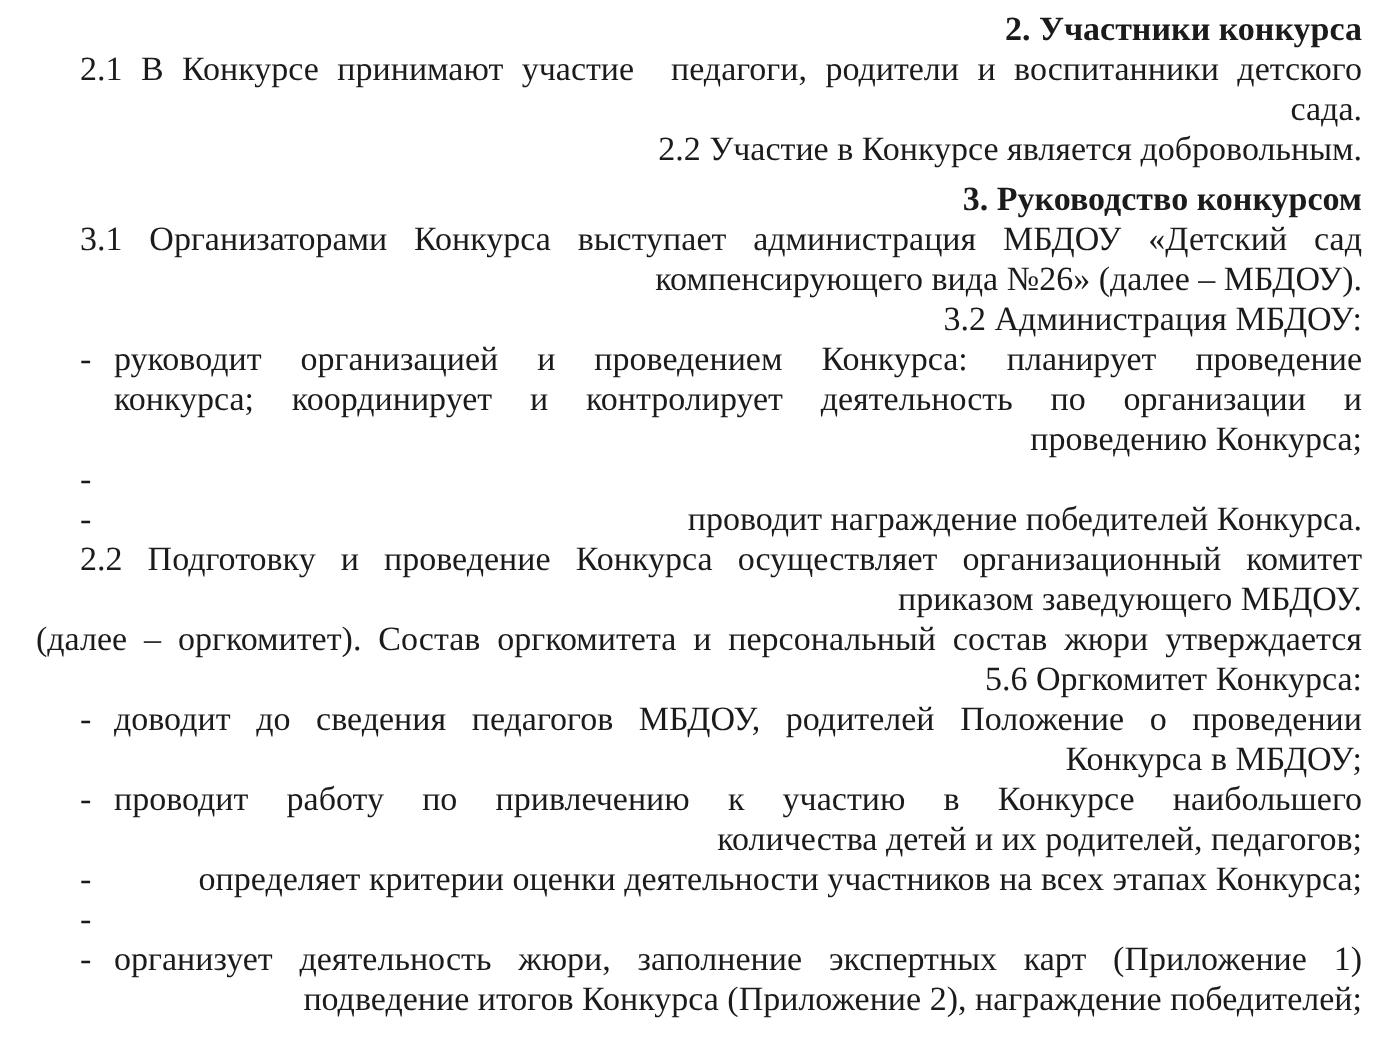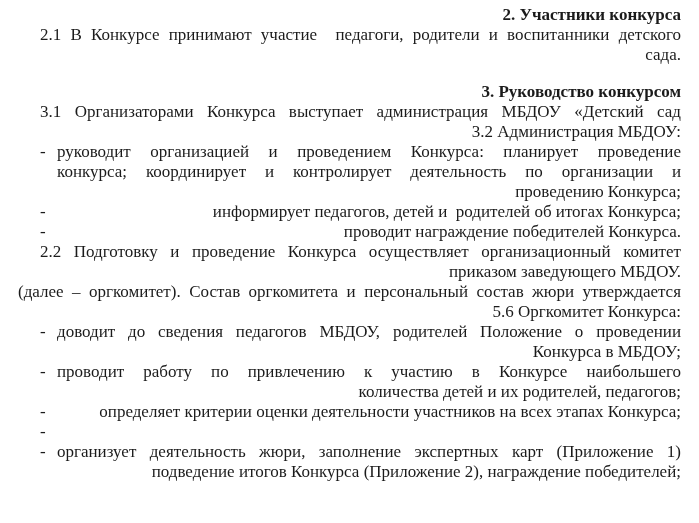--- a/index.html
+++ b/index.html
@@ -40,43 +40,45 @@
   
   .bullet, .bullet-cont { padding-left: 39px; }
   .bullet { position: relative; }
   .bullet .dash {
     position: absolute;
     left: 22px;
     top: 0;
     text-indent: 0;
   }
   
-  .gap { margin-top: 17px; }
+  .gap { margin-top: 5px; }
 </style>
 </head>
 <body>
 
 <div class="page">
 
   <div class="ln h">2. Участники конкурса</div>
   <div class="ln jf ind">2.1 В Конкурсе принимают участие &nbsp;педагоги, родители и воспитанники детского</div>
   <div class="ln">сада.</div>
+  <div class="ln ind">2.2 Участие в Конкурсе является добровольным.</div>
 
   <div class="ln h gap">3. Руководство конкурсом</div>
   <div class="ln jf ind">3.1 Организаторами Конкурса выступает администрация МБДОУ «Детский сад</div>
+  <div class="ln">компенсирующего вида №26» (далее – МБДОУ).</div>
   <div class="ln ind">3.2 Администрация МБДОУ:</div>
 
   <div class="ln jf bullet">
     <span class="dash">-</span><span>руководит организацией и проведением Конкурса: планирует проведение</span>
   </div>
   <div class="ln jf bullet-cont">конкурса; координирует и контролирует деятельность по организации и</div>
   <div class="ln bullet-cont">проведению Конкурса;</div>
 
   <div class="ln bullet">
-    <span class="dash">-</span><span>информирует педагогов, детей и &nbsp;родителей об итогах Конкурса;</span>
+    <span class="dash">-</span>
   </div>
   <div class="ln bullet">
     <span class="dash">-</span><span>проводит награждение победителей Конкурса.</span>
   </div>
 
   <div class="ln jf ind">2.2 Подготовку и проведение Конкурса осуществляет организационный комитет</div>
   <div class="ln">приказом заведующего МБДОУ.</div>
   <div class="ln jf">(далее – оргкомитет). Состав оргкомитета и персональный состав жюри утверждается</div>
   <div class="ln ind">5.6 Оргкомитет Конкурса:</div>
 

